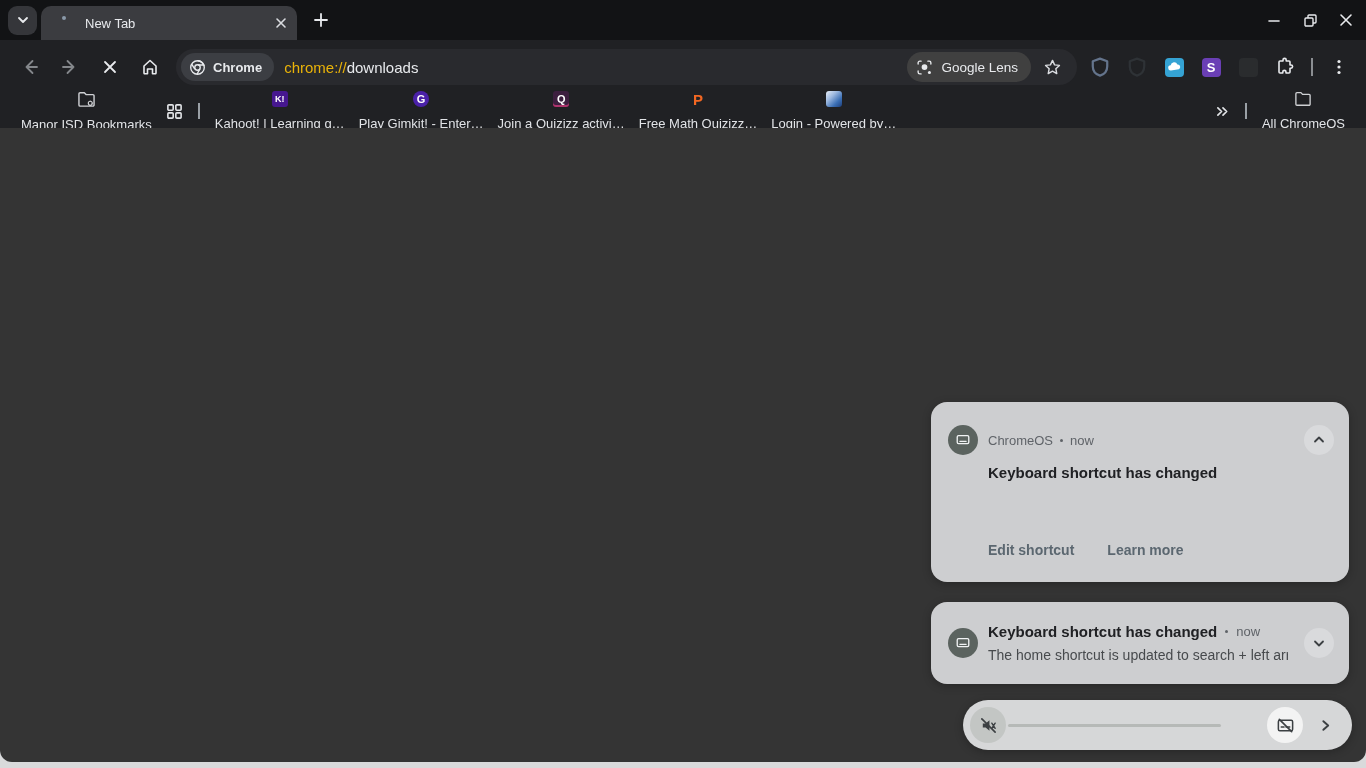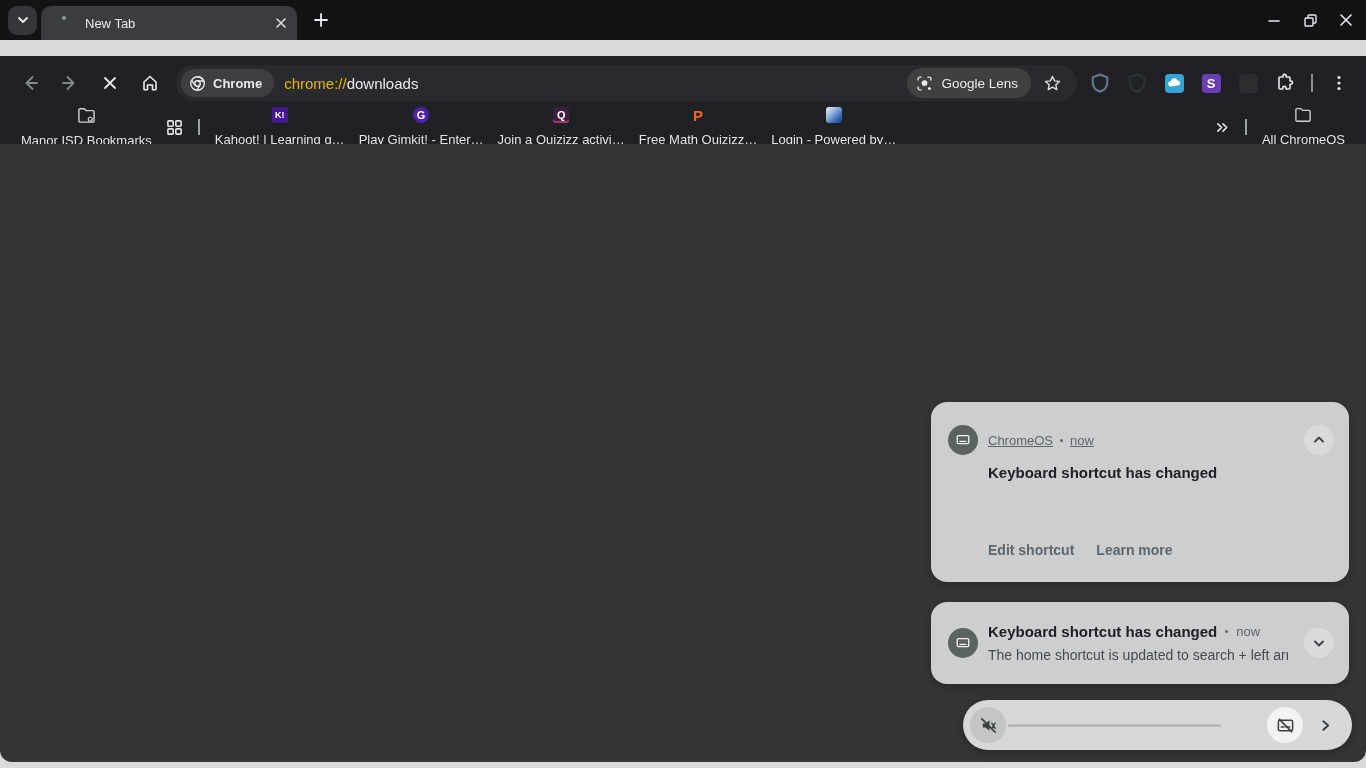--- a/index.html
+++ b/index.html
@@ -15,21 +15,21 @@
   .tab { width:256px; height:34px; margin-left:4px; background:#3b3c40; border-radius:10px 10px 0 0; align-self:flex-end;
          display:flex; align-items:center; position:relative; padding-left:44px; }
   .tab-favicon-dot { position:absolute; left:21px; top:10px; width:4px; height:4px; border-radius:50%; background:#8a99a8; }
   .tab-title { color:#e8eaed; font-size:13px; }
   .tab-close { position:absolute; right:6px; top:7px; width:20px; height:20px; display:flex; align-items:center; justify-content:center; cursor:pointer; }
   .newtab-btn { width:28px; height:28px; margin-left:10px; display:flex; align-items:center; justify-content:center; cursor:pointer; }
   .win-controls { position:absolute; right:6px; top:0; height:40px; display:flex; align-items:center; gap:8px; }
   .win-btn { width:28px; height:28px; display:flex; align-items:center; justify-content:center; cursor:pointer; }
 
   
-  .toolbar { height:54px; background:#202124; display:flex; align-items:center; padding:0 10px; flex:none;margin-top:16px; }
+  .toolbar { height:54px; background:#202124; display:flex; align-items:center; padding:0 10px; flex:none; }
   .nav-btn { width:34px; height:34px; border-radius:50%; display:flex; align-items:center; justify-content:center; flex:none; cursor:pointer; margin:0 3px; }
   .omnibox { flex:1; height:36px; margin:0 8px 0 6px; background:#292a2e; border-radius:18px; display:flex; align-items:center; padding:0 10px 0 5px; min-width:0; }
   .site-chip { height:28px; background:#3c3e43; border-radius:14px; display:flex; align-items:center; gap:7px; padding:0 12px 0 8px; flex:none; cursor:pointer; }
   .site-chip-label { color:#e8eaed; font-size:13px; font-weight:700; }
   .url { margin-left:10px; font-size:15px; white-space:nowrap; overflow:hidden; }
   .url-scheme { color:#eab308; }
   .url-host { color:#e8eaed; }
   .omni-spacer { flex:1; }
   .lens-chip { height:30px; background:#404040; border-radius:15px; display:flex; align-items:center; gap:8px; padding:0 13px 0 9px; flex:none; cursor:pointer; }
   .lens-label { color:#e8eaed; font-size:13.5px; }
@@ -61,24 +61,24 @@
   .shelf-strip { height:6px; background:#d9dadb; flex:none; }
 
   
   .notif { position:absolute; left:931px; width:418px; background:#cdced0; border-radius:16px; z-index:5;
            box-shadow:0 2px 8px rgba(0,0,0,0.25); }
   .notif-1 { top:402px; height:180px; }
   .notif-2 { top:602px; height:82px; }
   .notif-avatar { position:absolute; left:17px; top:23px; width:30px; height:30px; border-radius:50%; background:#5b635f;
                   display:flex; align-items:center; justify-content:center; }
   .notif-2 .notif-avatar { top:26px; }
-  .notif-meta { position:absolute; left:57px; top:31px; font-size:13px; color:#5f6368; display:flex; gap:7px; align-items:center;text-decoration:underline; }
+  .notif-meta { position:absolute; left:57px; top:31px; font-size:13px; color:#5f6368; display:flex; gap:7px; align-items:center; }
   .notif-title { position:absolute; left:57px; top:62px; font-size:15px; font-weight:700; color:#202124; }
   .notif-body { position:absolute; left:57px; top:86px; width:350px; font-size:14px; line-height:19px; color:#474a4d; }
-  .notif-actions { position:absolute; left:57px; top:140px; display:flex; gap:22px; }
+  .notif-actions { position:absolute; left:57px; top:140px; display:flex; gap:33px; }
   .notif-action { font-size:14px; font-weight:700; color:#5b6770; cursor:pointer; }
   .notif-chevron { position:absolute; right:15px; top:23px; width:30px; height:30px; border-radius:50%; background:#d9dadc;
                    display:flex; align-items:center; justify-content:center; cursor:pointer; }
   .notif-2 .notif-chevron { top:26px; }
   .notif2-titlerow { position:absolute; left:57px; top:21px; display:flex; align-items:center; gap:8px; white-space:nowrap; }
   .notif2-title { font-size:15px; font-weight:700; color:#202124; }
   .notif2-meta { font-size:13px; color:#5f6368; display:flex; gap:8px; align-items:center; }
   .notif2-body { position:absolute; left:57px; top:45px; width:300px; font-size:14px; color:#474a4d; white-space:nowrap; overflow:hidden; }
   .meta-dot { width:3px; height:3px; border-radius:50%; background:#5f6368; display:inline-block; }
 

